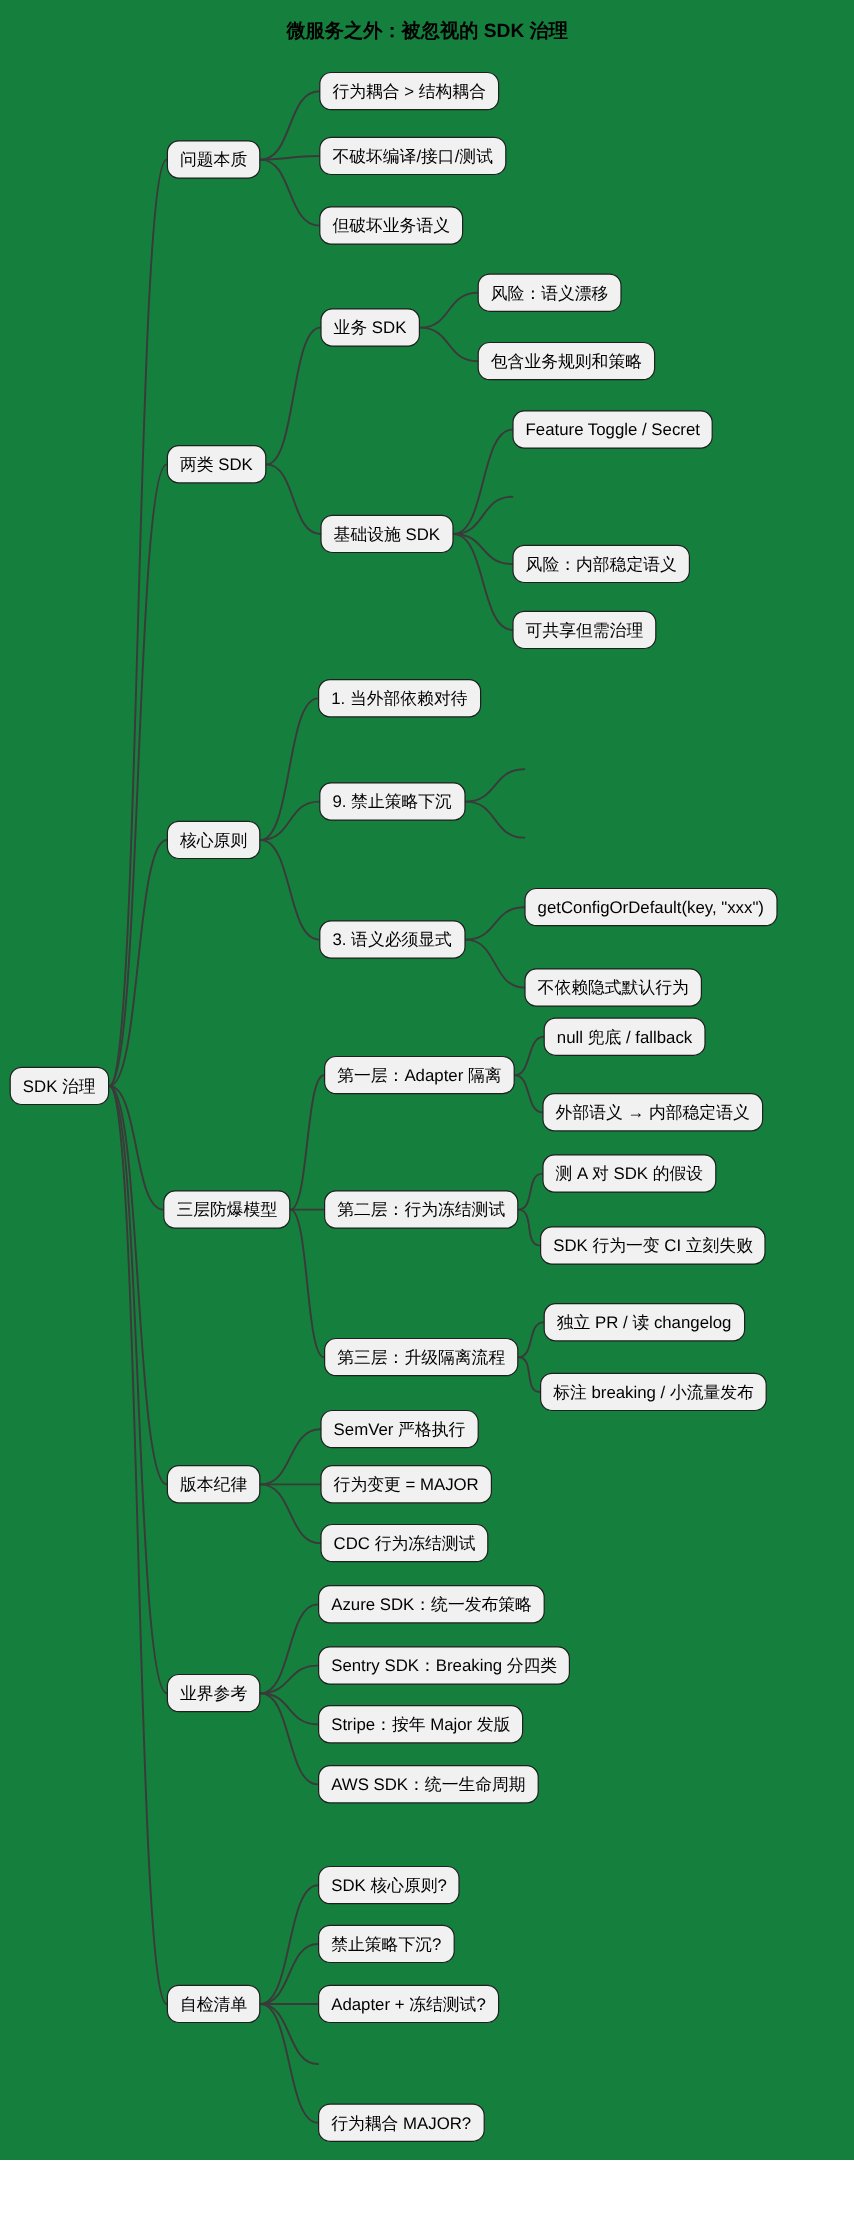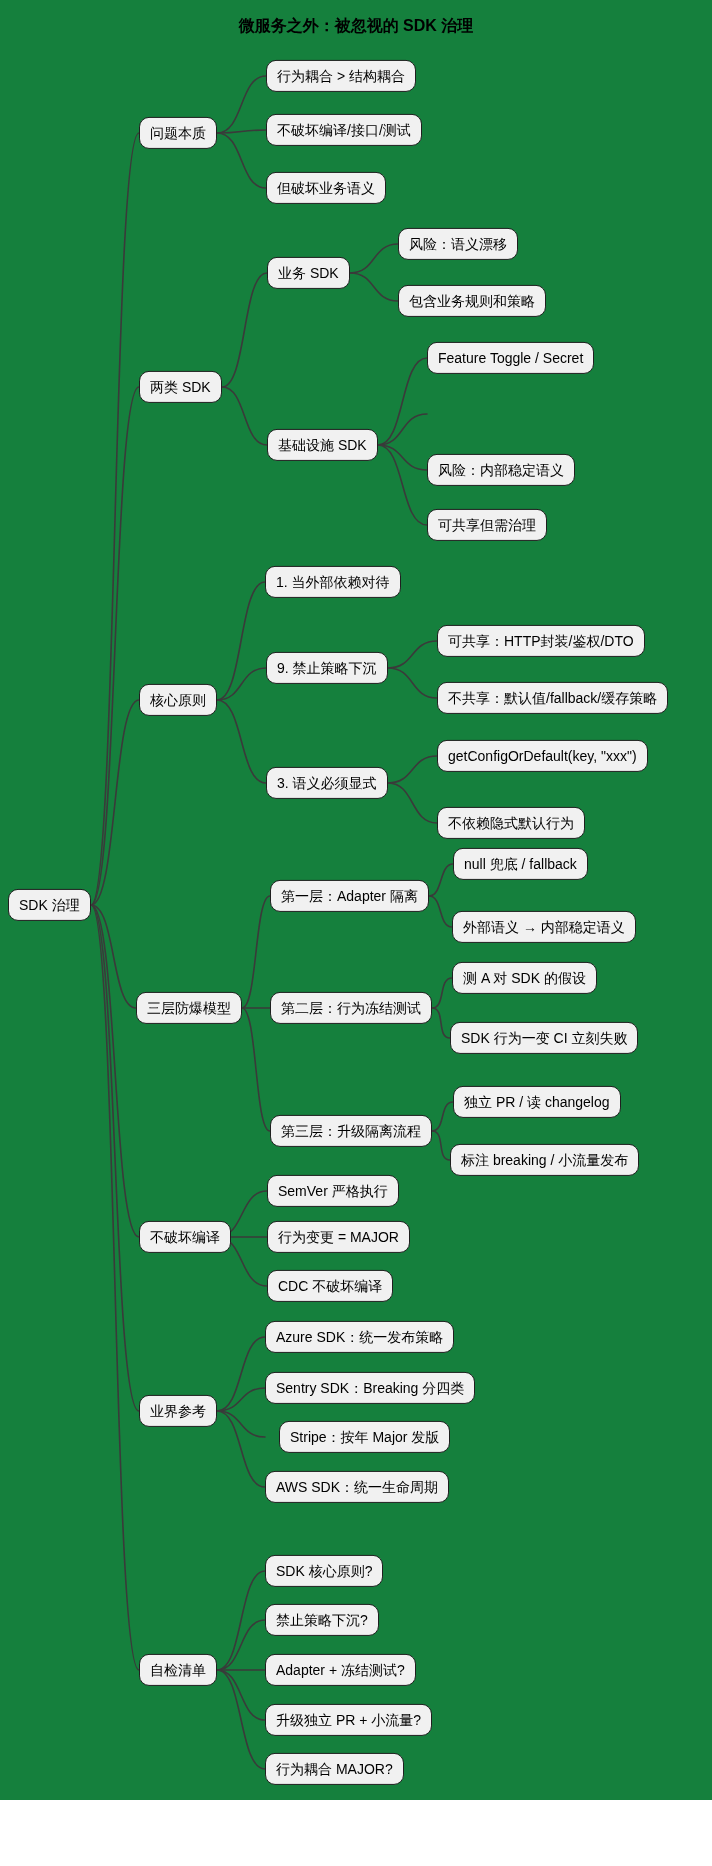--- a/index.html
+++ b/index.html
@@ -115,48 +115,45 @@
   <div class="node" id="b1c0c0" style="left:398px;top:244px">风险：语义漂移</div>
   <div class="node" id="b1c0c1" style="left:398px;top:301px">包含业务规则和策略</div>
   <div class="node" id="b1c1" style="left:267px;top:445px">基础设施 SDK</div>
   <div class="node" id="b1c1c0" style="left:427px;top:358px">Feature Toggle / Secret</div>
   <div class="node" id="b1c1c2" style="left:427px;top:470px">风险：内部稳定语义</div>
   <div class="node" id="b1c1c3" style="left:427px;top:525px">可共享但需治理</div>
 
   <div class="node" id="b2" style="left:139px;top:700px">核心原则</div>
   <div class="node" id="b2c0" style="left:265px;top:582px">1. 当外部依赖对待</div>
   <div class="node" id="b2c1" style="left:266px;top:668px">9. 禁止策略下沉</div>
-  <div class="node" id="b2c1c0" style="left:437px;top:641px">可共享：HTTP封装/鉴权/DTO</div>
-  <div class="node" id="b2c1c1" style="left:437px;top:698px">不共享：默认值/fallback/缓存策略</div>
   <div class="node" id="b2c2" style="left:266px;top:783px">3. 语义必须显式</div>
   <div class="node" id="b2c2c0" style="left:437px;top:756px">getConfigOrDefault(key, "xxx")</div>
   <div class="node" id="b2c2c1" style="left:437px;top:823px">不依赖隐式默认行为</div>
 
   <div class="node" id="b3" style="left:136px;top:1008px">三层防爆模型</div>
   <div class="node" id="b3c0" style="left:270px;top:896px">第一层：Adapter 隔离</div>
   <div class="node" id="b3c0c0" style="left:453px;top:864px">null 兜底 / fallback</div>
   <div class="node" id="b3c0c1" style="left:452px;top:927px">外部语义 → 内部稳定语义</div>
   <div class="node" id="b3c1" style="left:270px;top:1008px">第二层：行为冻结测试</div>
   <div class="node" id="b3c1c0" style="left:452px;top:978px">测 A 对 SDK 的假设</div>
   <div class="node" id="b3c1c1" style="left:450px;top:1038px">SDK 行为一变 CI 立刻失败</div>
   <div class="node" id="b3c2" style="left:270px;top:1131px">第三层：升级隔离流程</div>
   <div class="node" id="b3c2c1" style="left:450px;top:1160px">标注 breaking / 小流量发布</div>
   <div class="node" id="b3c2c0" style="left:453px;top:1102px">独立 PR / 读 changelog</div>
 
-  <div class="node" id="b4" style="left:139px;top:1237px">不破坏编译</div>
+  <div class="node" id="b4" style="left:139px;top:1237px">版本纪律</div>
   <div class="node" id="b4c0" style="left:267px;top:1191px">SemVer 严格执行</div>
   <div class="node" id="b4c1" style="left:267px;top:1237px">行为变更 = MAJOR</div>
-  <div class="node" id="b4c2" style="left:267px;top:1286px">CDC 不破坏编译</div>
+  <div class="node" id="b4c2" style="left:267px;top:1286px">CDC 行为冻结测试</div>
 
   <div class="node" id="b5" style="left:139px;top:1411px">业界参考</div>
   <div class="node" id="b5c0" style="left:265px;top:1337px">Azure SDK：统一发布策略</div>
   <div class="node" id="b5c1" style="left:265px;top:1388px">Sentry SDK：Breaking 分四类</div>
-  <div class="node" id="b5c2" style="left:279px;top:1437px">Stripe：按年 Major 发版</div>
+  <div class="node" id="b5c2" style="left:265px;top:1437px">Stripe：按年 Major 发版</div>
   <div class="node" id="b5c3" style="left:265px;top:1487px">AWS SDK：统一生命周期</div>
 
   <div class="node" id="b6" style="left:139px;top:1670px">自检清单</div>
   <div class="node" id="b6c0" style="left:265px;top:1571px">SDK 核心原则?</div>
   <div class="node" id="b6c1" style="left:265px;top:1620px">禁止策略下沉?</div>
   <div class="node" id="b6c2" style="left:265px;top:1670px">Adapter + 冻结测试?</div>
-  <div class="node" id="b6c3" style="left:265px;top:1720px">升级独立 PR + 小流量?</div>
   <div class="node" id="b6c4" style="left:265px;top:1769px">行为耦合 MAJOR?</div>
 
 </div>
 
 </body></html>

